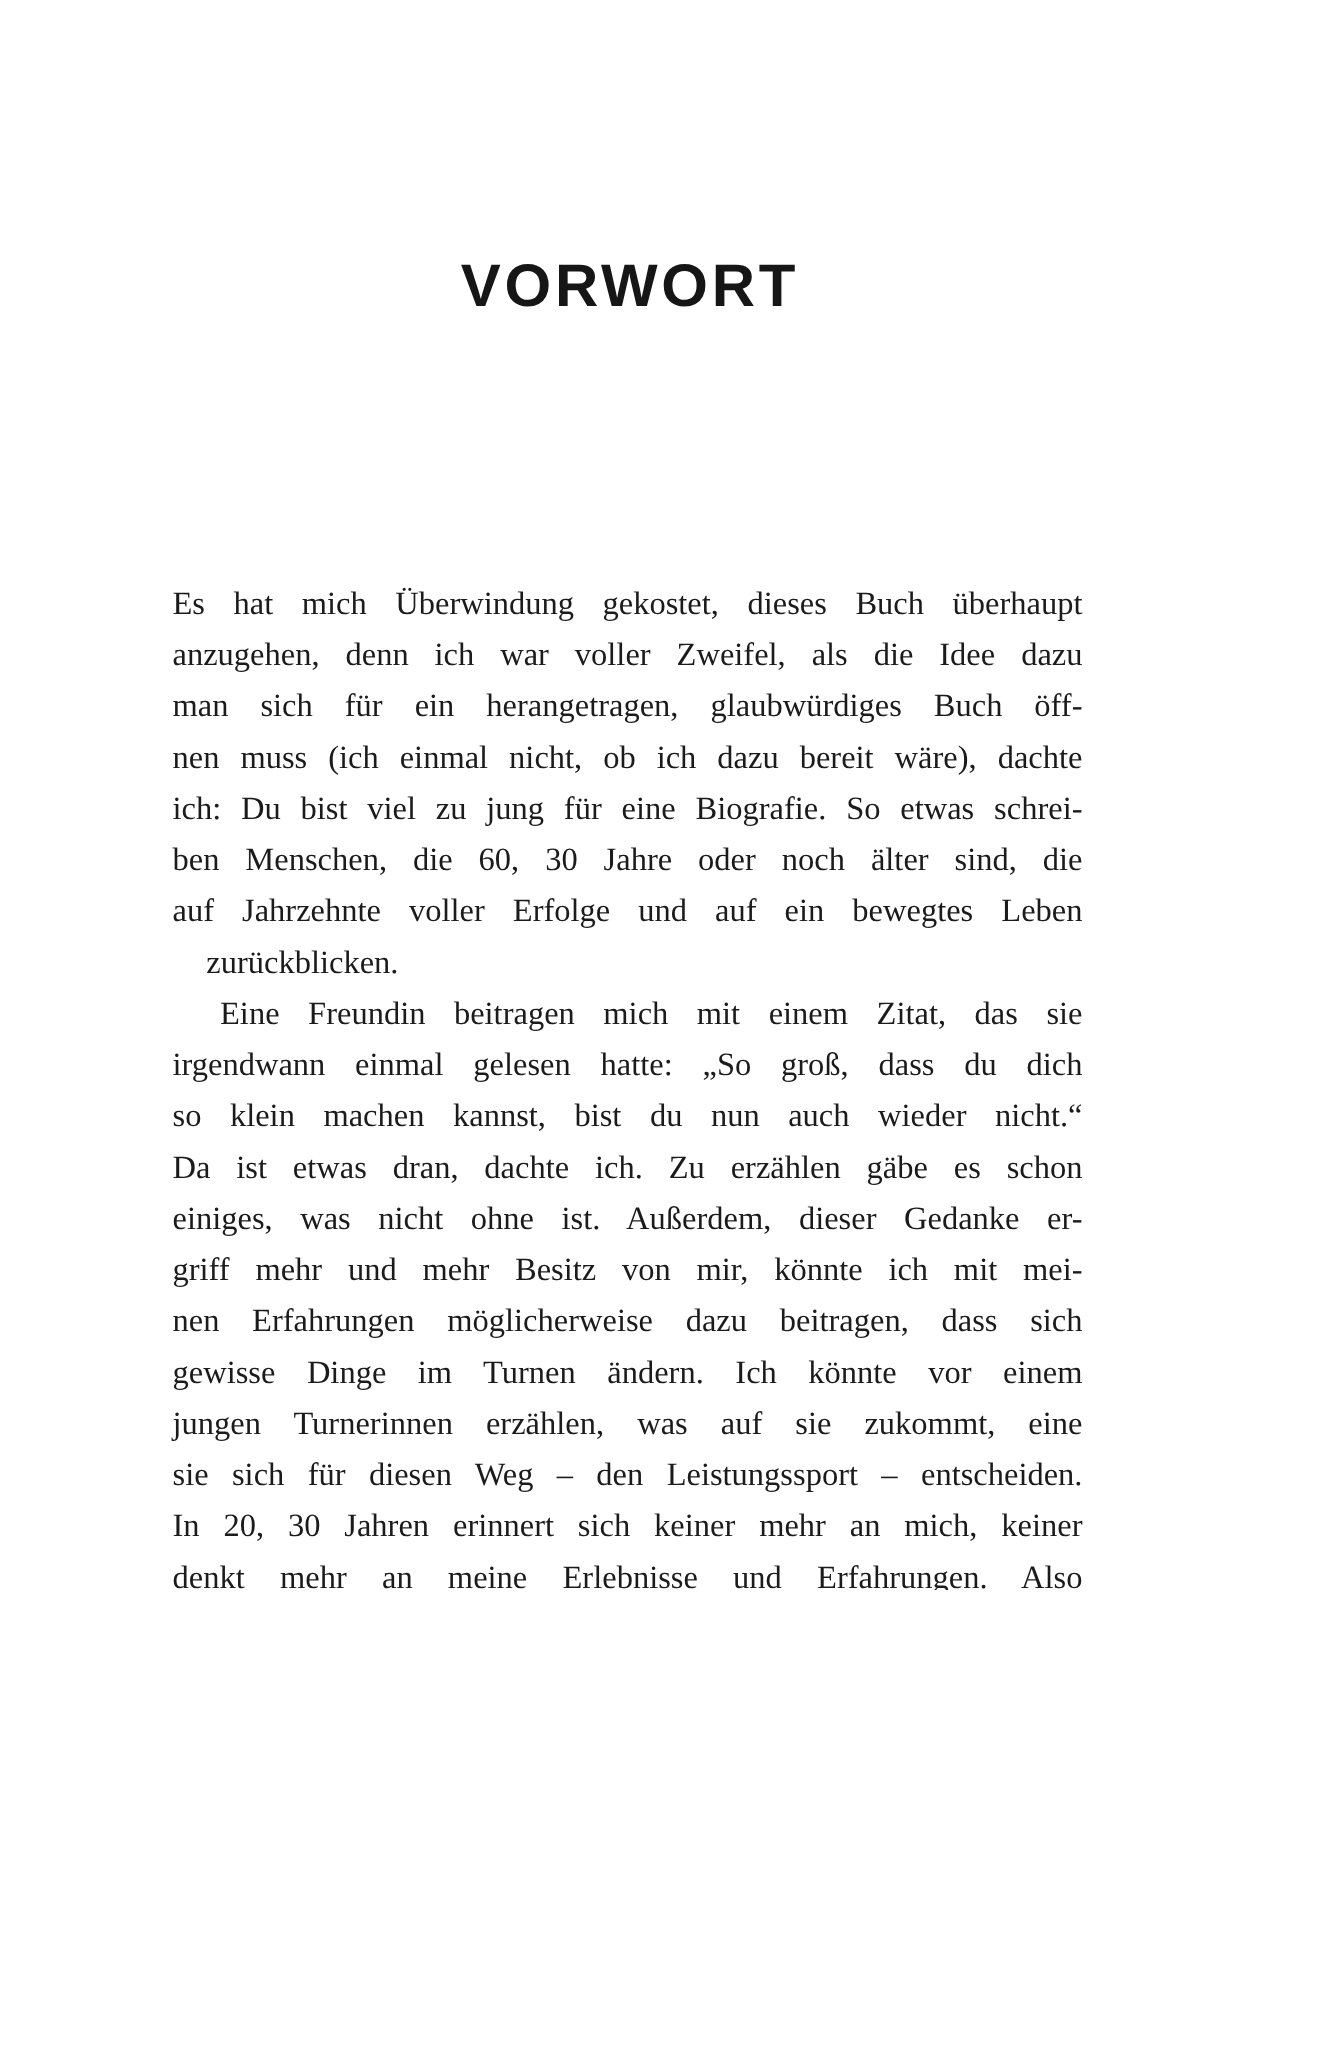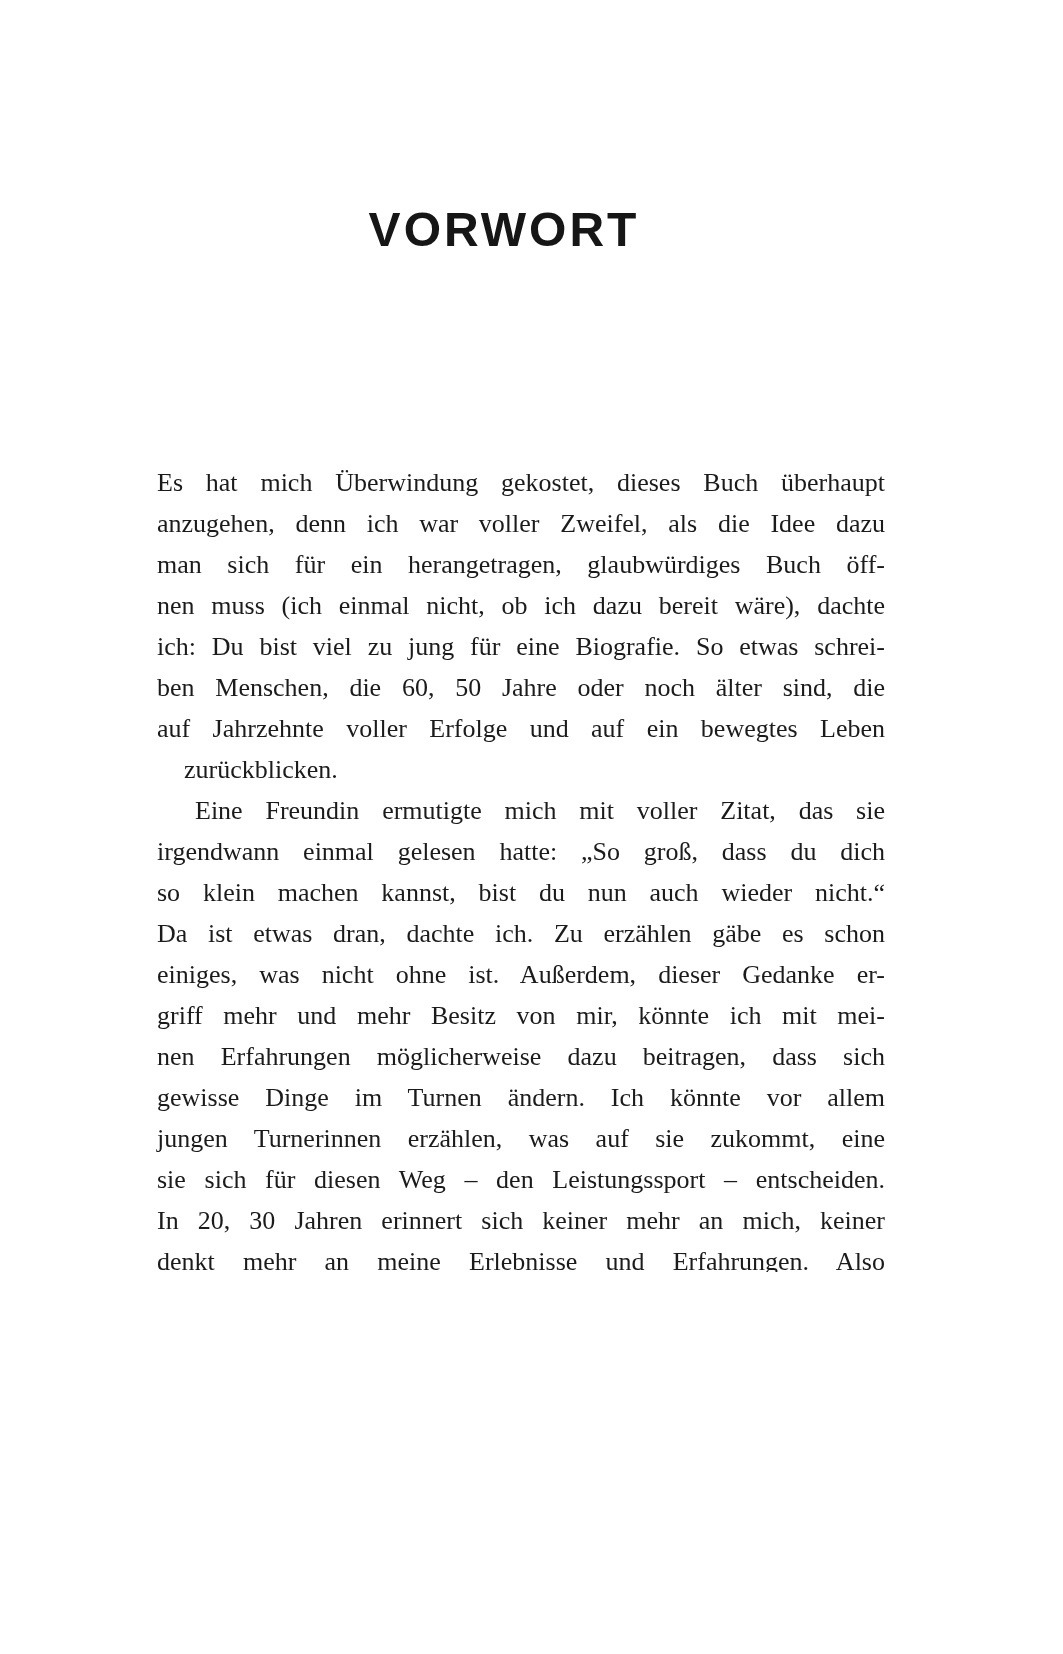--- a/index.html
+++ b/index.html
@@ -25,21 +25,21 @@
     text-align: center;
     font-family: "Liberation Sans", sans-serif;
     font-weight: 700;
     font-size: 48px;
     letter-spacing: 3px;
     color: #161616;
   }
   .body-text {
     position: absolute;
     top: 462px;
-    left: 157px;
+    left: 138px;
     width: 728px;
     font-family: "Liberation Serif", serif;
     font-size: 26px;
     color: #1b1b1b;
   }
   .para {
     margin: 0;
     padding: 0;
   }
   .line {
@@ -72,33 +72,33 @@
 
 <div class="page">
   <h1 class="title">VORWORT</h1>
   <div class="body-text" id="body-text">
       <div class="para">
         <div class="line">Es hat mich Überwindung gekostet, dieses Buch überhaupt</div>
         <div class="line">anzugehen, denn ich war voller Zweifel, als die Idee dazu</div>
         <div class="line">man sich für ein herangetragen, glaubwürdiges Buch öff-</div>
         <div class="line">nen muss (ich einmal nicht, ob ich dazu bereit wäre), dachte</div>
         <div class="line">ich: Du bist viel zu jung für eine Biografie. So etwas schrei-</div>
-        <div class="line">ben Menschen, die 60, 50 Jahre oder noch älter sind, die</div>
+        <div class="line">ben Menschen, die 60, 30 Jahre oder noch älter sind, die</div>
         <div class="line">auf Jahrzehnte voller Erfolge und auf ein bewegtes Leben</div>
         <div class="line no-justify">zurückblicken.</div>
       </div>
       <div class="para">
-        <div class="line indent">Eine Freundin ermutigte mich mit voller Zitat, das sie</div>
+        <div class="line indent">Eine Freundin beitragen mich mit einem Zitat, das sie</div>
         <div class="line">irgendwann einmal gelesen hatte: „So groß, dass du dich</div>
         <div class="line">so klein machen kannst, bist du nun auch wieder nicht.“</div>
         <div class="line">Da ist etwas dran, dachte ich. Zu erzählen gäbe es schon</div>
         <div class="line">einiges, was nicht ohne ist. Außerdem, dieser Gedanke er-</div>
         <div class="line">griff mehr und mehr Besitz von mir, könnte ich mit mei-</div>
         <div class="line">nen Erfahrungen möglicherweise dazu beitragen, dass sich</div>
-        <div class="line">gewisse Dinge im Turnen ändern. Ich könnte vor allem</div>
+        <div class="line">gewisse Dinge im Turnen ändern. Ich könnte vor einem</div>
         <div class="line">jungen Turnerinnen erzählen, was auf sie zukommt, eine</div>
         <div class="line">sie sich für diesen Weg – den Leistungssport – entscheiden.</div>
         <div class="line">In 20, 30 Jahren erinnert sich keiner mehr an mich, keiner</div>
         <div class="line">denkt mehr an meine Erlebnisse und Erfahrungen. Also</div>
       </div>
     </div>
   <div class="folio">7</div>
 </div>
 
 </body></html>

